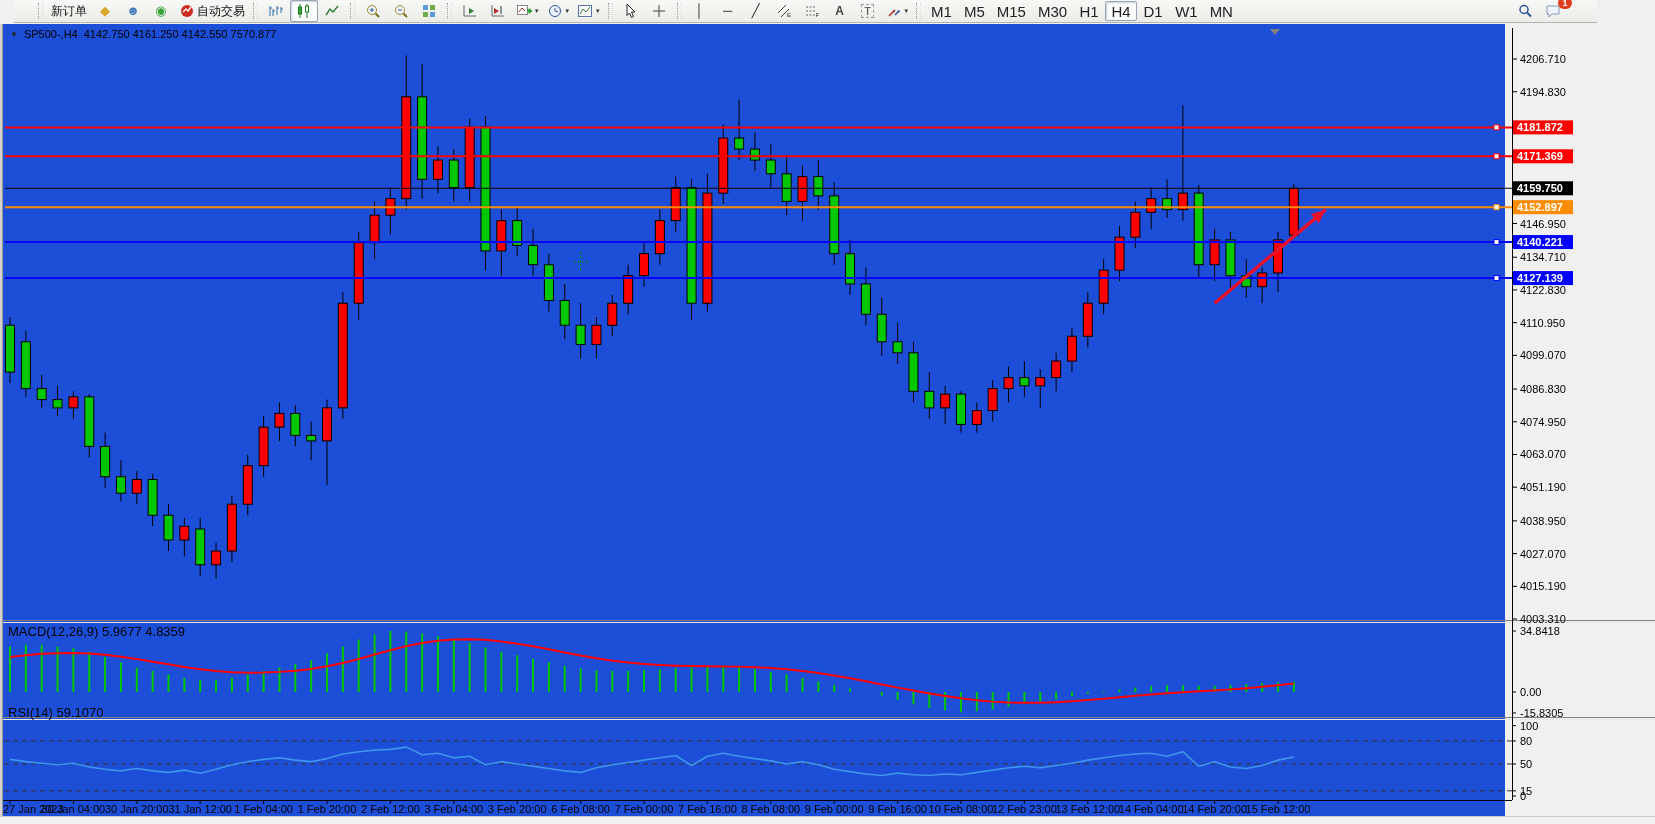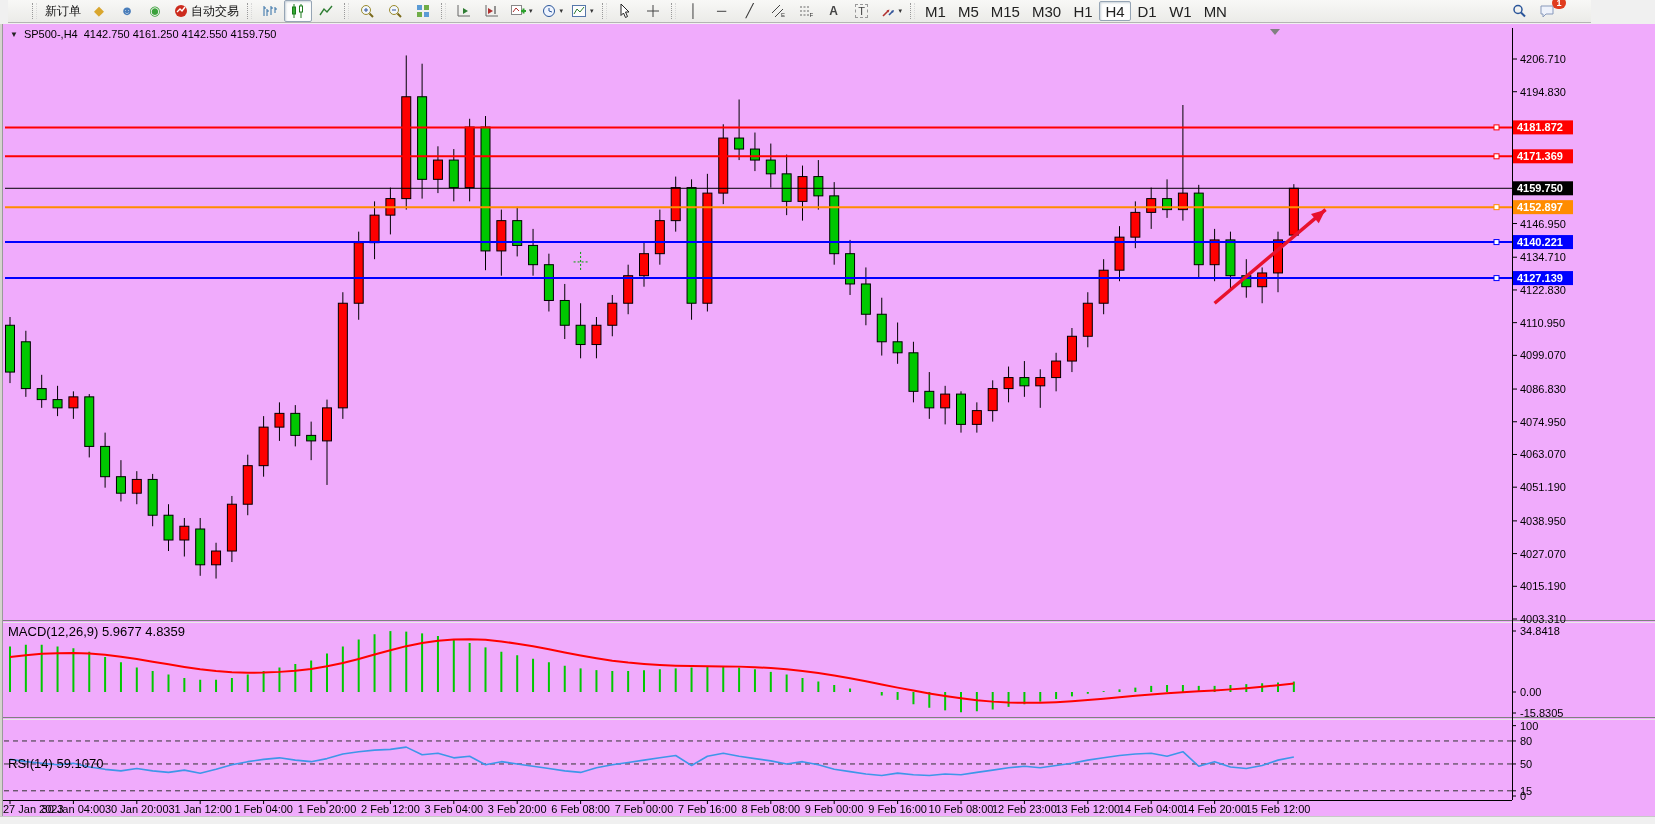--- a/index.html
+++ b/index.html
@@ -1,28 +1,28 @@
 <!DOCTYPE html>
 <html><head>
 <meta charset="utf-8">
 <style>
   html,body{margin:0;padding:0}
   body{width:1655px;height:824px;overflow:hidden;background:#f0f0f0;font-family:"Liberation Sans",sans-serif;position:relative}
-  .toolbar{position:absolute;top:0;left:8px;width:1583px;height:23px;background:linear-gradient(#f8f8f6,#ebebe8);border-bottom:1px solid #b4b4b4;display:flex;align-items:center;padding:0 20px;box-sizing:border-box}
+  .toolbar{position:absolute;top:0;left:14px;width:1583px;height:23px;background:linear-gradient(#f8f8f6,#ebebe8);border-bottom:1px solid #b4b4b4;display:flex;align-items:center;padding:0 20px;box-sizing:border-box}
   .tbtn{height:20px;min-width:20px;display:flex;align-items:center;justify-content:center;font-size:12px;color:#111;padding:0 3px;border:1px solid transparent;border-radius:2px;cursor:default;gap:2px}
   .tbtn.active{border:1px solid #96a5b5;background:#fdfdfd;box-shadow:inset 1px 1px 2px #c9d2da}
   .grip{width:3px;height:16px;border-left:1px dotted #9a9a9a;border-right:1px dotted #d8d8d8;margin:0 4px}
   .caret{font-size:7px;color:#333;margin-left:1px}
   .tf{font-size:15px;color:#222;padding:0 5px;height:18px}
   .i16{width:16px;height:16px;display:block}
   .glyph{font-size:13px;line-height:16px}
   .spacer{flex:1}
   .badge{position:absolute;top:-4px;right:-6px;background:#e03c1e;color:#fff;border-radius:8px;font-size:9px;font-weight:bold;min-width:12px;height:12px;line-height:12px;text-align:center;padding:0 1px}
   .chat-wrap{position:relative;margin-right:10px}
-  .chart-area{position:absolute;top:24px;left:0;width:1655px;height:792px;background:#f0abfc}
+  .chart-area{position:absolute;top:24px;left:0;width:1505px;height:792px;background:#1d4ed8}
   .left-edge{position:absolute;top:24px;left:0;width:2px;height:792px;background:#d6d3ce;border-right:1px solid #9a9a9a;z-index:5}
   .chart-title{position:absolute;top:28px;left:10px;font-size:11px;color:#000;z-index:4;display:flex;gap:6px;align-items:center}
   .chart-title .dd{font-size:8px;color:#222}
   .ind-label{position:absolute;left:8px;font-size:13px;color:#000;z-index:4}
   .bottom-strip{position:absolute;top:816px;left:0;width:1655px;height:8px;background:#f0f0f0;border-top:1px solid #c8c8c8}
   svg text{font-family:"Liberation Sans",sans-serif}
 </style>
 </head>
 <body>
 
@@ -619,17 +619,17 @@
         <line x1="580.6" y1="227.9383720000001" x2="580.6" y2="247.9383720000001" stroke="#00A000" stroke-dasharray="2 2"></line>
       </g>
       <polygon points="1270,5 1280,5 1275,11" fill="#808080"></polygon>
     </svg>
 </div>
 <div class="left-edge"></div>
 
 <div class="chart-title">
   <span class="dd">▼</span>
   <span>SP500-,H4</span>
-  <span>4142.750 4161.250 4142.550 4159.750</span>
+  <span>4142.750 4161.250 4142.550 7570.877</span>
 </div>
 <div class="ind-label" style="top:624px">MACD(12,26,9) 5.9677 4.8359</div>
-<div class="ind-label" style="top:756px">RSI(14) 59.1070</div>
+<div class="ind-label" style="top:705px">RSI(14) 59.1070</div>
 <div class="bottom-strip"></div>
 
 </body></html>

